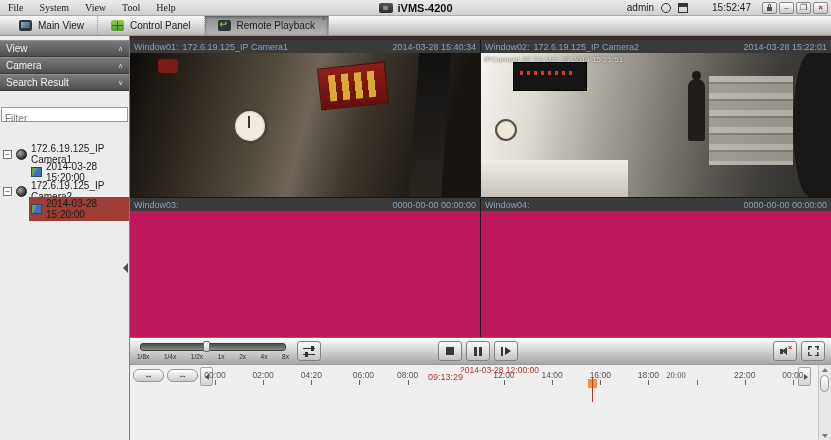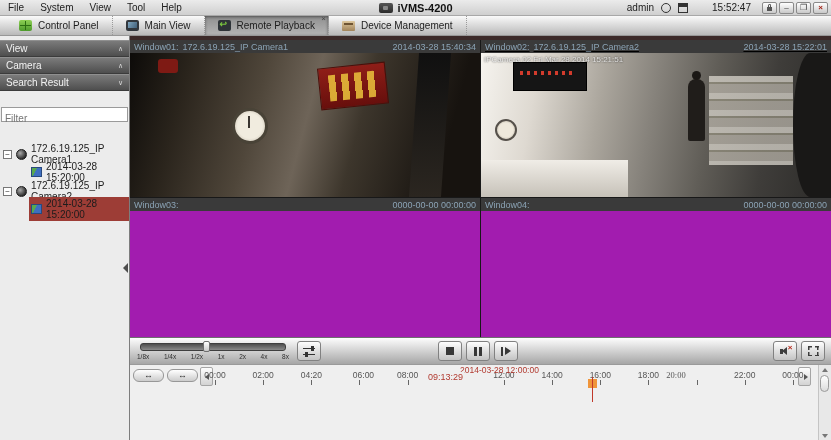--- a/index.html
+++ b/index.html
@@ -3,21 +3,21 @@
 <meta charset="utf-8">
 <style>
   html,body{margin:0;padding:0;background:#888;}
   .app{position:relative;width:831px;height:440px;background:#c8c8c8;overflow:hidden;
        font-family:"Liberation Sans",sans-serif;-webkit-font-smoothing:antialiased;}
 
   
   .menubar{position:absolute;left:0;top:0;width:100%;height:16px;box-sizing:border-box;
     background:linear-gradient(#ebebeb,#cfcfcf);border-bottom:1px solid #a8a8a8;
     display:flex;align-items:center;font-size:10px;color:#222;}
-  .menu-item{padding:0 8px;cursor:default;}
+  .menu-item{padding:0 8px;cursor:default;font-family:Liberation Serif, serif;}
   .app-title{position:absolute;left:50%;transform:translateX(-50%);display:flex;align-items:center;gap:5px;
     font-size:11px;font-weight:bold;color:#111;}
   .app-logo{width:14px;height:10px;background:linear-gradient(#555,#2c2c2c);border-radius:2px;position:relative;}
   .app-logo::after{content:"";position:absolute;left:4px;top:3px;width:5px;height:4px;background:#888;border-radius:1px;}
   .user-area{margin-left:auto;display:flex;align-items:center;gap:7px;padding-right:3px;font-size:10px;color:#222;}
   .status-icon{width:10px;height:10px;position:relative;display:inline-block;}
   .globe-icon{border:1px solid #333;border-radius:50%;box-sizing:border-box;
     background:linear-gradient(#0000 44%,#333 44%,#333 56%,#0000 56%),linear-gradient(90deg,#0000 44%,#333 44%,#333 56%,#0000 56%);}
   .calendar-icon{border:1px solid #333;box-sizing:border-box;background:linear-gradient(#333 0 3px,#0000 3px);}
   .network-icon{width:3px;height:3px;background:#333;margin-top:2px;margin-left:3px;
@@ -73,22 +73,22 @@
   .leaf-icon{width:11px;height:10px;box-sizing:border-box;border:1px solid #28497e;
     background:linear-gradient(115deg,#57a84f 0 38%,#3f6fc0 38%);flex:0 0 auto;}
   .collapse-arrow{position:absolute;left:123px;top:263px;width:0;height:0;z-index:5;
     border-top:5px solid transparent;border-bottom:5px solid transparent;border-right:5px solid #4d4d4d;}
 
   
   .main{position:absolute;left:130px;top:36px;right:0;bottom:0;}
   .maroon-strip{position:absolute;left:0;top:0;width:100%;height:4px;background:#3c2a29;}
   .video-grid{position:absolute;left:0;top:4px;width:100%;height:297px;background:#181818;
     display:grid;grid-template-columns:350px 1fr;grid-template-rows:157px 1fr;gap:1px;}
-  .video-cell{position:relative;background:#a21caf;overflow:hidden;cursor:default;}
-  .video-cell.selected{outline:1px solid #97271f;outline-offset:-1px;text-decoration:underline;}
+  .video-cell{position:relative;background:#be185d;overflow:hidden;cursor:default;}
+  .video-cell.selected{outline:1px solid #97271f;outline-offset:-1px;}
   .video-header{position:relative;z-index:3;height:13px;background:#3a3a3a;display:flex;align-items:center;
     justify-content:space-between;padding:0 4px;font-size:9px;color:#8ba3b5;white-space:nowrap;}
   .vh-left{display:flex;gap:4px;overflow:hidden;}
   .osd-text{position:absolute;z-index:2;left:3px;top:15px;font-size:8px;color:#ececec;opacity:.85;
     text-shadow:0 0 2px #000;white-space:nowrap;}
   .scene{position:absolute;left:0;top:13px;right:0;bottom:0;}
   .scene-shop{background:linear-gradient(105deg,#0d0b09 0%,#2a241c 16%,#4f463a 36%,#6e6458 50%,#3d362c 64%,#17130f 88%);}
   .clock-face{position:absolute;left:29%;top:38%;width:36px;height:36px;border-radius:50%;
     background:radial-gradient(#f1ecdf 58%,#b3aa9a);border:3px solid #494337;box-sizing:border-box;position:absolute;}
   .clock-face::after{content:"";position:absolute;left:46%;top:18%;width:2px;height:12px;background:#3a3530;}
@@ -207,35 +207,31 @@
           </span>
         <span class="win-btn">–</span>
         <span class="win-btn">❒</span>
         <span class="win-btn close">×</span>
       </span>
     </div>
   </div>
 
   <div class="tabbar">
       <div class="tab">
+        <span class="tab-icon main-view-icon"></span>
+        <span class="tab-label">Main View</span>
+      </div>
+      <div class="tab">
         <span class="tab-icon control-panel-icon"></span>
         <span class="tab-label">Control Panel</span>
-      </div>
-      <div class="tab">
-        <span class="tab-icon main-view-icon"></span>
-        <span class="tab-label">Main View</span>
       </div>
       <div class="tab active">
         <span class="tab-icon remote-playback-icon"></span>
         <span class="tab-label">Remote Playback</span>
         <span class="tab-close">×</span>
-      </div>
-      <div class="tab">
-        <span class="tab-icon device-management-icon"></span>
-        <span class="tab-label">Device Management</span>
       </div>
     </div>
 
   <div class="sidebar">
     <div>
         <div class="panel-header">
           <span class="panel-label">View</span>
           <span class="chevron">∧</span>
         </div>
         <div class="panel-header">

